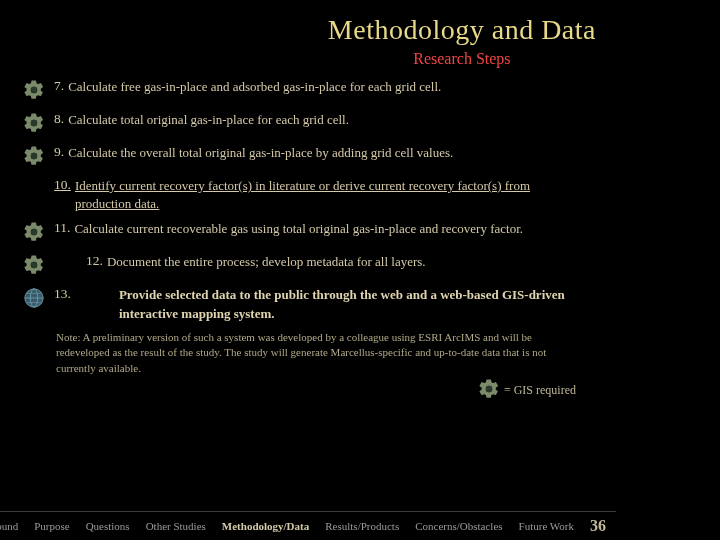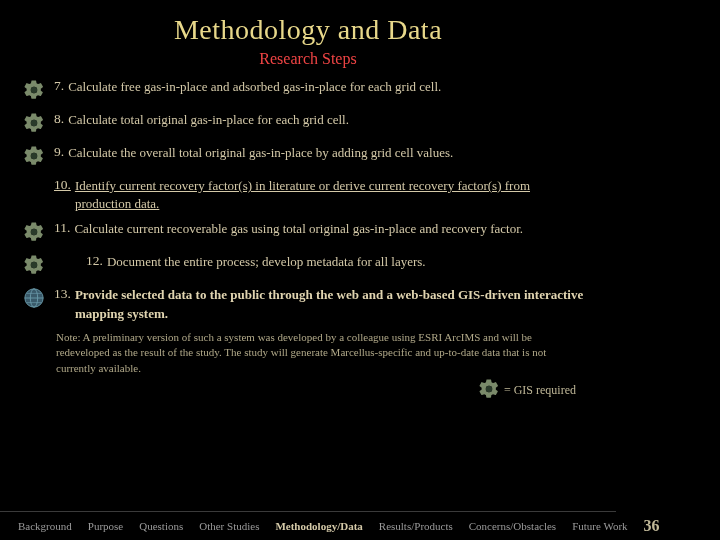--- a/index.html
+++ b/index.html
@@ -13,20 +13,21 @@
       overflow: hidden;
       position: relative;
     }
 
     .page {
       width: 616px;
       height: 540px;
       display: flex;
       flex-direction: column;
       position: relative;
+      align-items: flex-end;
     }
 
     .header {
       text-align: center;
       padding: 14px 20px 6px;
     }
 
     .header-title {
       font-size: 28px;
       color: #e8d88a;
@@ -224,21 +225,21 @@
       <div class="step-item">
         <div class="step-icon">
           <svg class="icon-svg" viewBox="0 0 24 24" xmlns="http://www.w3.org/2000/svg">
     <circle cx="12" cy="12" r="10" fill="#3a5a6a" stroke="#6a9aaa" stroke-width="1"></circle>
     <ellipse cx="12" cy="12" rx="4" ry="10" fill="none" stroke="#6a9aaa" stroke-width="1"></ellipse>
     <line x1="2" y1="12" x2="22" y2="12" stroke="#6a9aaa" stroke-width="1"></line>
     <line x1="4" y1="7" x2="20" y2="7" stroke="#6a9aaa" stroke-width="0.7"></line>
     <line x1="4" y1="17" x2="20" y2="17" stroke="#6a9aaa" stroke-width="0.7"></line>
   </svg>
         </div>
-        <div style="display:flex;flex:1;align-items:flex-start;">
+        <div style="display:flex;flex:1;align-items:flex-start;gap:44px;">
           <span class="step-number">13.</span>
           <span class="step-text"><strong class="step-bold">Provide selected data to the public through the web and a web-based GIS-driven interactive mapping system.</strong></span>
         </div>
       </div>
       <div class="note-text">Note:  A preliminary version of such a system was developed by a colleague using ESRI ArcIMS and will be redeveloped as the result of the study.  The study will generate Marcellus-specific and up-to-date data that is not currently available.</div>
       <div class="gis-required">
         <span style="margin-right:4px;"><svg class="icon-svg" viewBox="0 0 24 24" xmlns="http://www.w3.org/2000/svg">
     <path fill="#7a8a6a" d="M12 15.5A3.5 3.5 0 0 1 8.5 12 3.5 3.5 0 0 1 12 8.5a3.5 3.5 0 0 1 3.5 3.5 3.5 3.5 0 0 1-3.5 3.5m7.43-2.92c.04-.33.07-.67.07-1s-.03-.67-.07-1l2.16-1.68c.19-.15.24-.42.12-.64l-2.04-3.53c-.12-.22-.38-.3-.61-.22l-2.54 1.02c-.53-.4-1.1-.73-1.73-.98L14.34 2.1c-.05-.24-.27-.42-.53-.42h-4.08c-.26 0-.47.18-.53.42L8.66 4.55c-.63.25-1.2.58-1.73.98L4.39 4.51c-.23-.08-.49 0-.61.22L1.74 8.26c-.13.22-.07.49.12.64l2.16 1.68c-.04.33-.07.67-.07 1s.03.67.07 1l-2.16 1.68c-.19.15-.24.42-.12.64l2.04 3.53c.12.22.38.3.61.22l2.54-1.02c.53.4 1.1.73 1.73.98l.39 2.45c.06.24.27.42.53.42h4.08c.26 0 .47-.18.53-.42l.39-2.45c.63-.25 1.2-.58 1.73-.98l2.54 1.02c.23.08.49 0 .61-.22l2.04-3.53c.12-.22.07-.49-.12-.64l-2.16-1.68z"></path>
     <circle cx="12" cy="12" r="3.5" fill="#2a3a2a"></circle>
   </svg></span>

